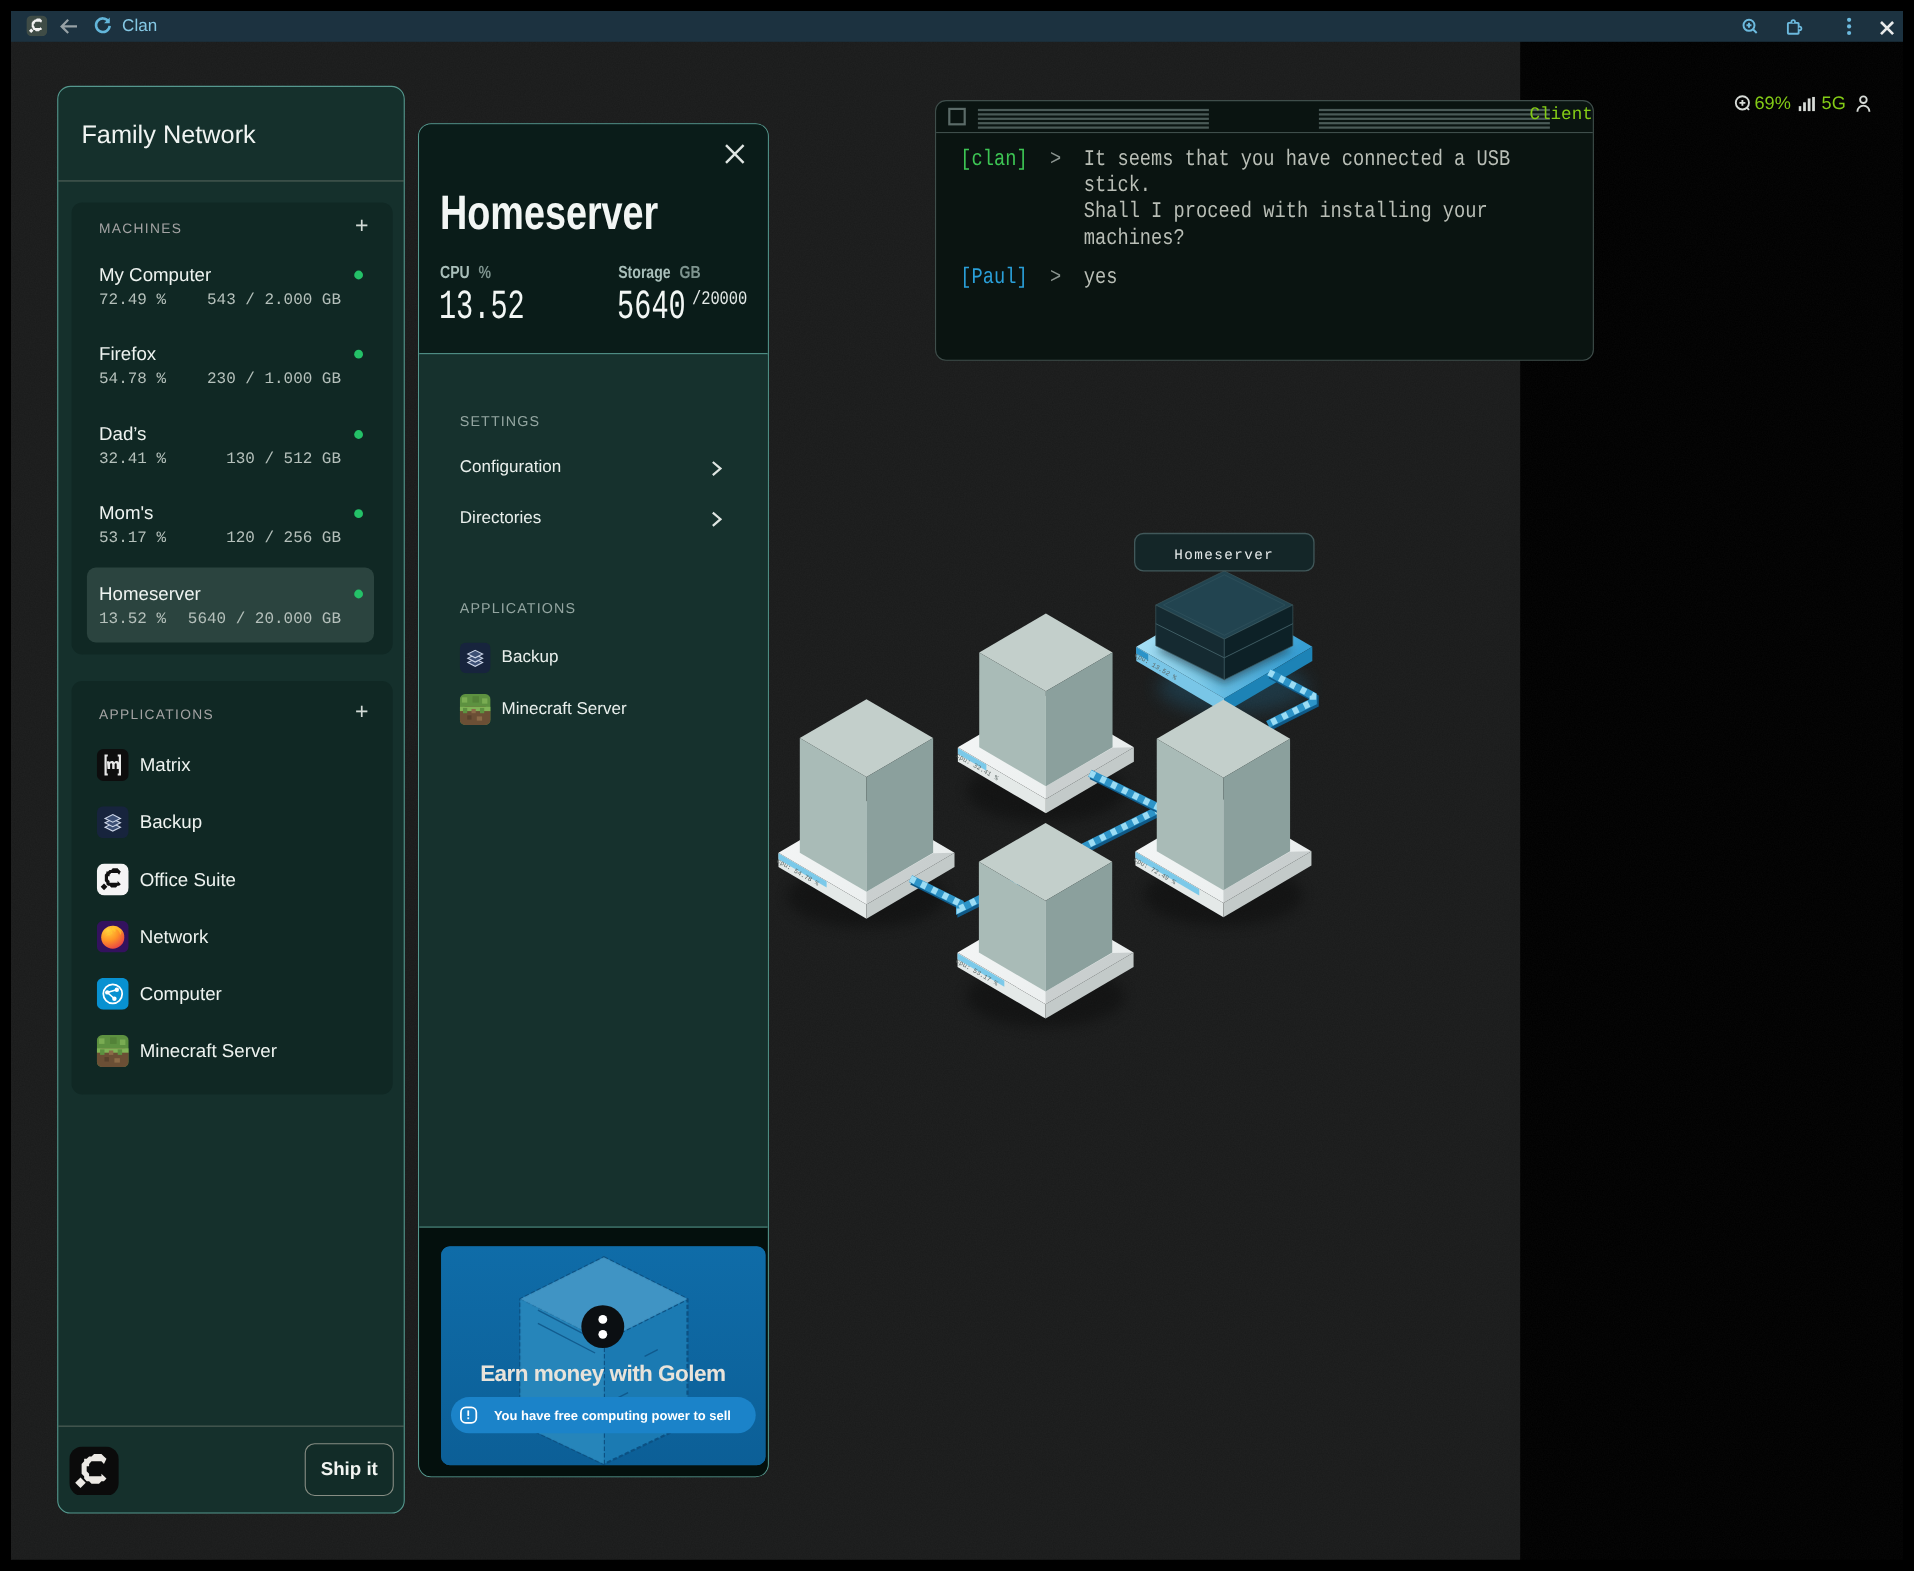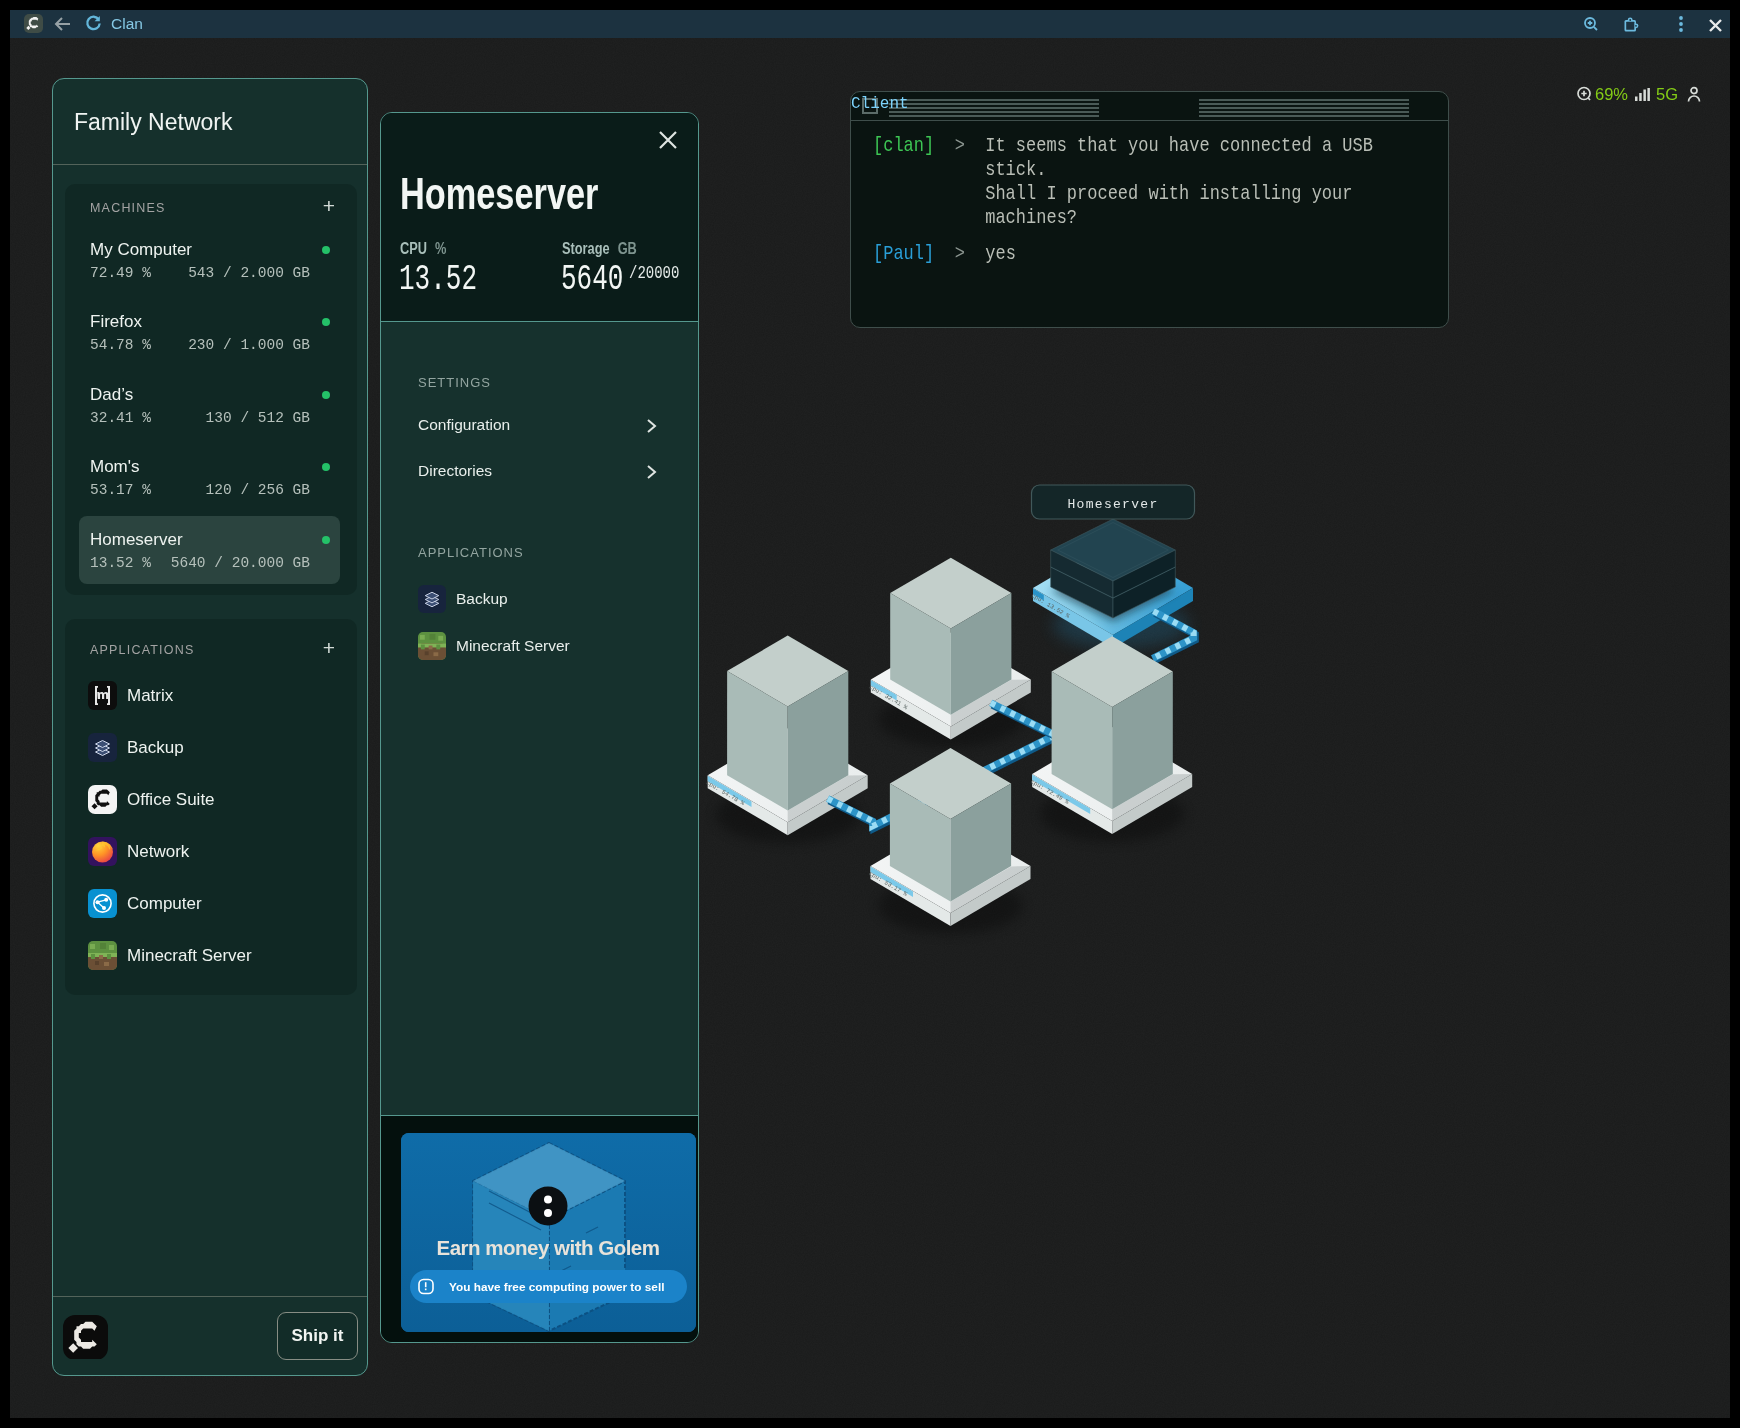--- a/index.html
+++ b/index.html
@@ -1,16 +1,16 @@
 <!DOCTYPE html>
 <html><head><meta charset="utf-8"><style>
 * { margin:0; padding:0; box-sizing:border-box; }
 html,body { width:1740px; height:1428px; background:#000; overflow:hidden;
   font-family:"Liberation Sans", sans-serif; }
-#win { position:absolute; left:10px; top:10px; width:1720px; height:1408px; background:#1a1b1b; }
+#win { position:absolute; left:10px; top:10px; width:1372px; height:1408px; background:#1a1b1b; }
 #topbar { position:absolute; left:0; top:0; width:1720px; height:28px; background:#1c3240; }
 
 
 #lp { position:absolute; left:42px; top:68px; width:316px; height:1298px;
   background:#15302c; border:1px solid #55988e; border-radius:12px; }
 #lp .title { position:absolute; left:21px; top:30px; font-size:23px; color:#f0f4f2; }
 #lp .sep1 { position:absolute; left:0; top:85px; width:100%; border-top:1px solid #7d8579; opacity:0.6; }
 .card { position:absolute; left:12px; width:292px; background:#102824; border-radius:10px; }
 #mcard { top:105px; height:411px; }
 #acard { top:540px; height:376px; }
@@ -56,22 +56,22 @@
 #adcard { position:absolute; left:20px; top:17px; width:295px; height:199px; border-radius:8px;
   background:#0e6aa5; overflow:hidden;text-decoration:underline; }
 
 
 #term { position:absolute; left:840px; top:81px; width:599px; height:237px; background:#0a1411;
   border:1.5px solid #3f4e4b; border-radius:10px; }
 #term .bar { position:absolute; left:0; top:0; width:100%; height:29px; border-bottom:1px solid #3f4e4b; }
 #term .sq { position:absolute; left:11px; top:6px; width:16px; height:16px; border:2px solid #5b6b68; }
 #term .lines { position:absolute; top:7px; height:16px; }
 #term .ln { height:2px; background:#4a5a57; margin-bottom:2px; }
-#term .ttl { position:absolute; top:3px; width:100%; text-align:left; font-family:"Liberation Mono", monospace;
-  font-size:16px; color:#7dd3fc; }
+#term .ttl { position:absolute; top:3px; width:100%; text-align:right; font-family:"Liberation Mono", monospace;
+  font-size:16px; color:#84cc16; }
 #tbody { position:absolute; left:22px; top:42px; font-family:"Liberation Mono", monospace; font-size:17px;
   line-height:20px; color:#b9beb6; transform:scaleY(1.2); transform-origin:0 0; white-space:pre; }
 #tbody .g { color:#3dc554; }
 #tbody .b { color:#2a9fd8; }
 #tbody .d { color:#8b9590; }
 
 
 #status { position:absolute; left:1566px; top:74px; width:130px; height:24px; color:#84cc16; font-size:16.5px; }
 </style></head>
 <body>

